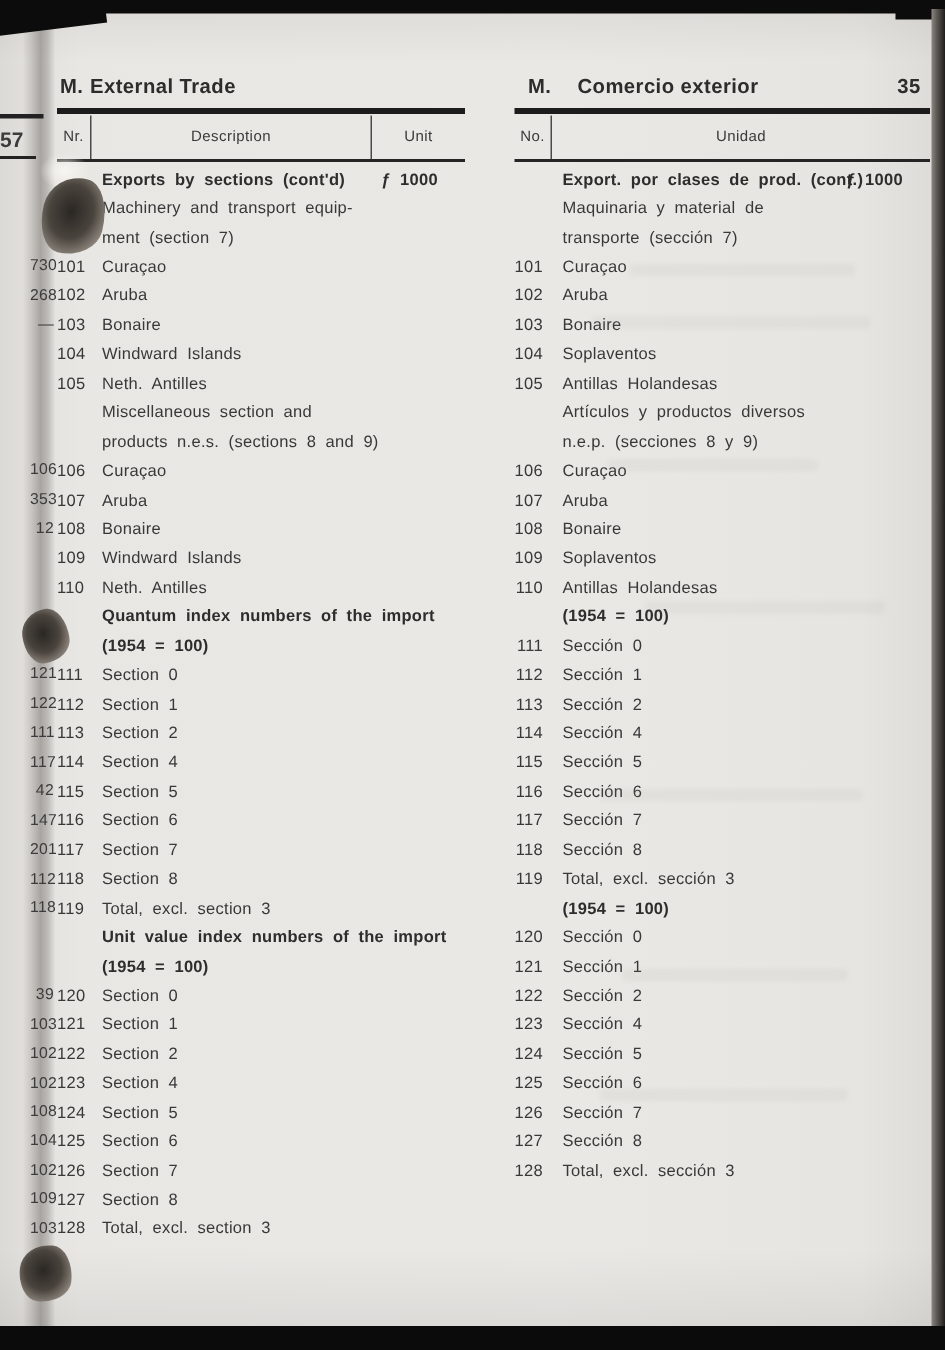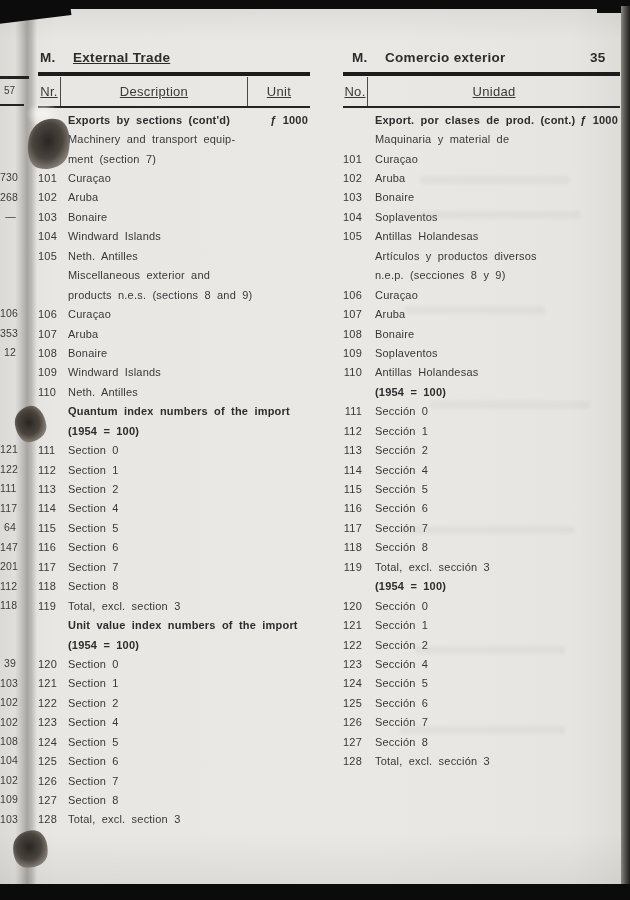--- a/index.html
+++ b/index.html
@@ -8,61 +8,61 @@
   .paper{position:absolute;left:0;top:6px;width:622px;height:880px;
          background:
            linear-gradient(180deg, rgba(0,0,0,0.05) 0%, rgba(0,0,0,0) 4%, rgba(0,0,0,0) 94%, rgba(0,0,0,0.06) 100%),
            linear-gradient(90deg, #dcdad6 0%, #e4e2de 4%, #e9e7e4 9%, #eae8e5 60%, #e7e5e1 92%, #dedcd8 100%);}
   
   .prev-edge{position:absolute;left:15px;top:0;width:22px;height:100%;
          background:linear-gradient(90deg, rgba(0,0,0,0) 0%, rgba(90,86,82,0.18) 25%,
                     rgba(70,66,62,0.38) 55%, rgba(40,38,36,0.22) 75%, rgba(0,0,0,0) 100%);}
   .rule-frag{position:absolute;background:#222;}
   .margin-col{position:absolute;left:0;top:104px;width:16px;text-align:right;
-         font-size:10.5px;color:#3c3c3c;letter-spacing:0.2px;}
+         font-size:10.5px;color:#3c3c3c;letter-spacing:0.2px;padding-left:20px;}
   .margin-col .mrow{height:19.45px;line-height:19.45px;}
   .margin-head{position:absolute;left:0;top:79px;width:15px;text-align:right;
-         font-size:10px;color:#3c3c3c;}
+         font-size:14px;color:#3c3c3c;font-weight:bold;}
   
   .tear{position:absolute;background:radial-gradient(ellipse at 45% 45%, #2a2622 0%, #4a443e 45%, #8d857c 75%, rgba(160,152,144,0) 100%);
         border-radius:58% 42% 61% 39%/45% 60% 40% 55%;}
   .tear-hi{position:absolute;background:radial-gradient(ellipse, #f6f5f2 0%, rgba(246,245,242,0) 70%);
         border-radius:50%;}
   
   .bar-top{position:absolute;left:0;top:0;width:630px;height:9px;background:#0c0c0c;}
   .wedge-tl{position:absolute;left:-10px;top:-8px;width:80px;height:28px;background:#0c0c0c;transform:rotate(-7deg);}
   .notch-tr{position:absolute;left:597px;top:0;width:33px;height:13px;background:#0c0c0c;}
   .bar-bottom{position:absolute;left:0;top:884px;width:630px;height:16px;background:#0b0b0b;}
   .strip-right{position:absolute;left:621px;top:6px;width:9px;height:880px;
         background:linear-gradient(90deg,#8a8783 0%, #5c5955 40%, #34322f 80%, #1e1d1b 100%);}
   
   .pg-header{position:absolute;top:44px;height:17px;font-size:13.5px;font-weight:bold;
         color:#2c2c2c;letter-spacing:0.3px;}
   .h-letter{position:absolute;top:0;}
   .h-title{position:absolute;top:0;white-space:nowrap;}
-  .h-pagenum{position:absolute;top:0;width:32px;text-align:left;}
+  .h-pagenum{position:absolute;top:0;width:32px;text-align:center;}
   
   .tbl{position:absolute;top:66px;}
   .t-left{left:38px;width:272px;}
   .t-right{left:343px;width:277px;}
   .rule{height:3.5px;background:#1c1c1c;}
   .thead{display:flex;height:29px;border-bottom:2.2px solid #252525;margin-top:1px;}
-  .th{display:flex;align-items:center;justify-content:center;font-size:13px;color:#3a3a3a;
-      letter-spacing:0.3px;text-decoration:underline;}
+  .th{display:flex;align-items:center;justify-content:center;font-size:10px;color:#3a3a3a;
+      letter-spacing:0.3px;}
   .th.sep{border-right:1.2px solid #4a4a4a;}
   .t-left  .th:nth-child(1){width:22px;} .t-left  .th:nth-child(2){flex:1;} .t-left  .th:nth-child(3){width:62px;}
   .t-right .th:nth-child(1){width:24px;} .t-right .th:nth-child(2){flex:1;} .t-right .th:nth-child(3){width:62px;margin-top:41px;}
   .tbody{margin-top:2.5px;}
   .row{position:relative;height:19.45px;display:flex;align-items:center;
        font-size:11px;color:#383838;letter-spacing:0.2px;word-spacing:3px;white-space:nowrap;}
   .t-left .num{width:17px;text-align:right;flex:none;}
   .t-right .num{width:19px;text-align:right;flex:none;}
   .desc{margin-left:13px;}
   .row.head{font-weight:bold;color:#2d2d2d;}
-  .unit{position:absolute;right:2px;top:0;height:100%;display:flex;align-items:center;
+  .unit{position:absolute;right:18px;top:0;height:100%;display:flex;align-items:center;
         font-weight:bold;color:#2d2d2d;}
   
   .ghost{position:absolute;background:#8d8a84;opacity:0.08;filter:blur(1.6px);border-radius:2px;}
 </style>
 </head>
 <body>
 
 <div class="scan">
   <div class="paper">
 
@@ -87,41 +87,41 @@
         <div class="mrow">353</div>
         <div class="mrow">12</div>
         <div class="mrow"></div>
         <div class="mrow"></div>
         <div class="mrow"></div>
         <div class="mrow"></div>
         <div class="mrow">121</div>
         <div class="mrow">122</div>
         <div class="mrow">111</div>
         <div class="mrow">117</div>
-        <div class="mrow">64</div>
+        <div class="mrow">42</div>
         <div class="mrow">147</div>
         <div class="mrow">201</div>
         <div class="mrow">112</div>
         <div class="mrow">118</div>
         <div class="mrow"></div>
         <div class="mrow"></div>
         <div class="mrow">39</div>
         <div class="mrow">103</div>
         <div class="mrow">102</div>
         <div class="mrow">102</div>
         <div class="mrow">108</div>
         <div class="mrow">104</div>
         <div class="mrow">102</div>
         <div class="mrow">109</div>
         <div class="mrow">103</div>
       </div>
 
     <div class="pg-header" style="left:0;top:44px;width:310px;">
       <span class="h-letter" style="left:40px;">M.</span>
-      <span class="h-title" style="left:73px;text-decoration:underline;">External Trade</span>
+      <span class="h-title" style="left:60px;">External Trade</span>
     </div>
 
     <div class="pg-header" style="left:0;top:44px;width:622px;">
       <span class="h-letter" style="left:352px;">M.</span>
       <span class="h-title" style="left:385px;">Comercio exterior</span>
       <span class="h-pagenum" style="left:590px;">35</span>
     </div>
 
     <div class="tbl t-left" id="tbl-left">
       <div class="rule"></div>
@@ -159,21 +159,21 @@
           <div class="row">
             <span class="num">104</span>
             <span class="desc">Windward Islands</span>
           </div>
           <div class="row">
             <span class="num">105</span>
             <span class="desc">Neth. Antilles</span>
           </div>
           <div class="row sub">
             <span class="num"></span>
-            <span class="desc">Miscellaneous exterior and</span>
+            <span class="desc">Miscellaneous section and</span>
           </div>
           <div class="row sub">
             <span class="num"></span>
             <span class="desc">products n.e.s. (sections 8 and 9)</span>
           </div>
           <div class="row">
             <span class="num">106</span>
             <span class="desc">Curaçao</span>
           </div>
           <div class="row">
@@ -292,20 +292,24 @@
       <div class="tbody">
           <div class="row head">
             <span class="num"></span>
             <span class="desc">Export. por clases de prod. (cont.)</span>
             <span class="unit">ƒ 1000</span>
           </div>
           <div class="row sub">
             <span class="num"></span>
             <span class="desc">Maquinaria y material de</span>
           </div>
+          <div class="row sub">
+            <span class="num"></span>
+            <span class="desc">transporte (sección 7)</span>
+          </div>
           <div class="row">
             <span class="num">101</span>
             <span class="desc">Curaçao</span>
           </div>
           <div class="row">
             <span class="num">102</span>
             <span class="desc">Aruba</span>
           </div>
           <div class="row">
             <span class="num">103</span>

